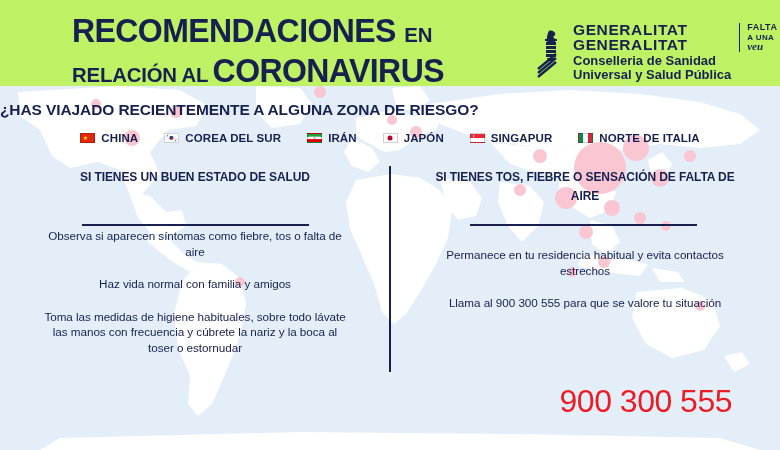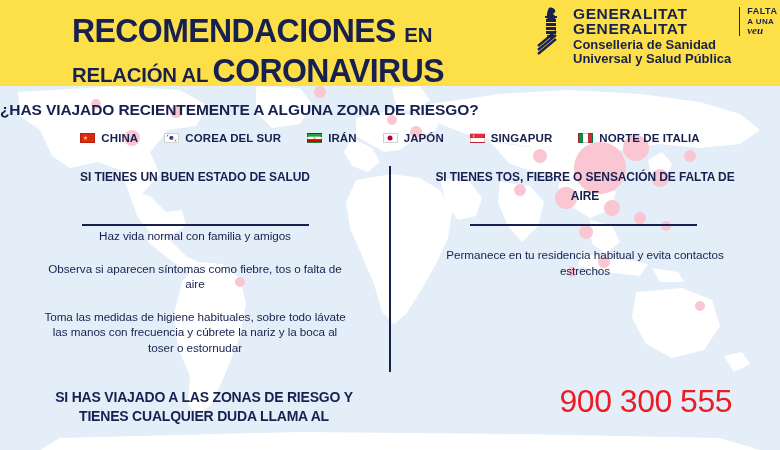--- a/index.html
+++ b/index.html
@@ -3,21 +3,21 @@
 <meta charset="utf-8">
 <style>
   html,body{margin:0;padding:0;}
   body{
     width:780px;height:450px;overflow:hidden;
     background:#ffffff;
     font-family:"Liberation Sans", sans-serif;
     color:#1a1f4e;
     position:relative;
   }
-  .poster{position:absolute;inset:0;width:780px;height:450px;overflow:hidden;background:#fde047;}
+  .poster{position:absolute;inset:0;width:780px;height:450px;overflow:hidden;background:#bef264;}
 
   
   .mapwrap{position:absolute;left:0;top:86px;width:780px;height:364px;overflow:hidden;}
   .mapwrap svg{display:block;width:780px;height:364px;}
 
   
   .header{position:absolute;left:0;top:0;width:780px;height:88px;z-index:5;}
   .title-block{position:absolute;left:72px;top:14px;width:420px;}
   .title-line1{
     font-weight:bold;font-size:33px;line-height:34px;letter-spacing:-0.6px;
@@ -25,21 +25,21 @@
   }
   .title-line1 .small{font-size:21px;letter-spacing:0px;}
   .title-line2{
     font-weight:bold;line-height:34px;white-space:nowrap;color:#17204f;margin-top:2px;
     transform:scaleX(0.97);transform-origin:left center;
   }
   .title-line2 .small{font-size:21px;letter-spacing:-0.2px;}
   .title-line2 .big{font-size:33px;letter-spacing:-0.6px;}
 
   
-  .logo{position:absolute;left:536px;top:6px;display:flex;align-items:flex-start;}
+  .logo{position:absolute;left:536px;top:22px;display:flex;align-items:flex-end;}
   .logo-emblem{width:30px;height:50px;flex:0 0 30px;}
   .logo-text{margin-left:7px;display:flex;align-items:flex-start;}
   .logo-main{}
   .logo-gv{font-size:15.5px;font-weight:bold;line-height:15px;letter-spacing:0.6px;color:#17204f;}
   .logo-sub{font-size:13px;line-height:8.6px;font-weight:bold;color:#17204f;margin-top:5px;letter-spacing:0px;}
   .logo-div{width:1px;height:29px;background:#17204f;margin:1px 7px 0 8px;}
   .logo-tots{line-height:9.5px;padding-top:1px;}
   .logo-tots .t1{font-size:9px;font-weight:bold;letter-spacing:0.5px;color:#17204f;display:block;}
   .logo-tots .t2{font-size:8px;font-weight:bold;letter-spacing:0.4px;color:#17204f;display:block;}
   .logo-tots .t3{font-size:11px;font-style:italic;font-weight:bold;color:#17204f;display:block;font-family:"Liberation Serif",serif;}
@@ -269,29 +269,29 @@
       </div>
     </div>
 
   <div class="v-line"></div>
   <div class="h-line-left"></div>
   <div class="h-line-right"></div>
 
   <div class="col col-left">
     <div class="col-head">SI TIENES UN BUEN ESTADO DE SALUD</div>
     <div class="col-body" id="left-paras">
+        <div class="para">Observa si aparecen síntomas como fiebre, tos o falta de aire</div>
         <div class="para">Haz vida normal con familia y amigos</div>
-        <div class="para">Observa si aparecen síntomas como fiebre, tos o falta de aire</div>
         <div class="para">Toma las medidas de higiene habituales, sobre todo lávate las manos con frecuencia y cúbrete la nariz y la boca al toser o estornudar</div>
       </div>
   </div>
 
   <div class="col col-right">
     <div class="col-head">SI TIENES TOS, FIEBRE O SENSACIÓN DE FALTA DE AIRE</div>
     <div class="col-body" id="right-paras">
         <div class="para">Permanece en tu residencia habitual y evita contactos estrechos</div>
-      </div>
-  </div>
-
-  <div class="footer-text">SI HAS VIAJADO A LAS ZONAS DE RIESGO Y TIENES CUALQUIER DUDA LLAMA AL</div>
+        <div class="para">Llama al 900 300 555 para que se valore tu situación</div>
+      </div>
+  </div>
+
   <div class="footer-phone">900 300 555</div>
 
 </div>
 
 </body></html>

